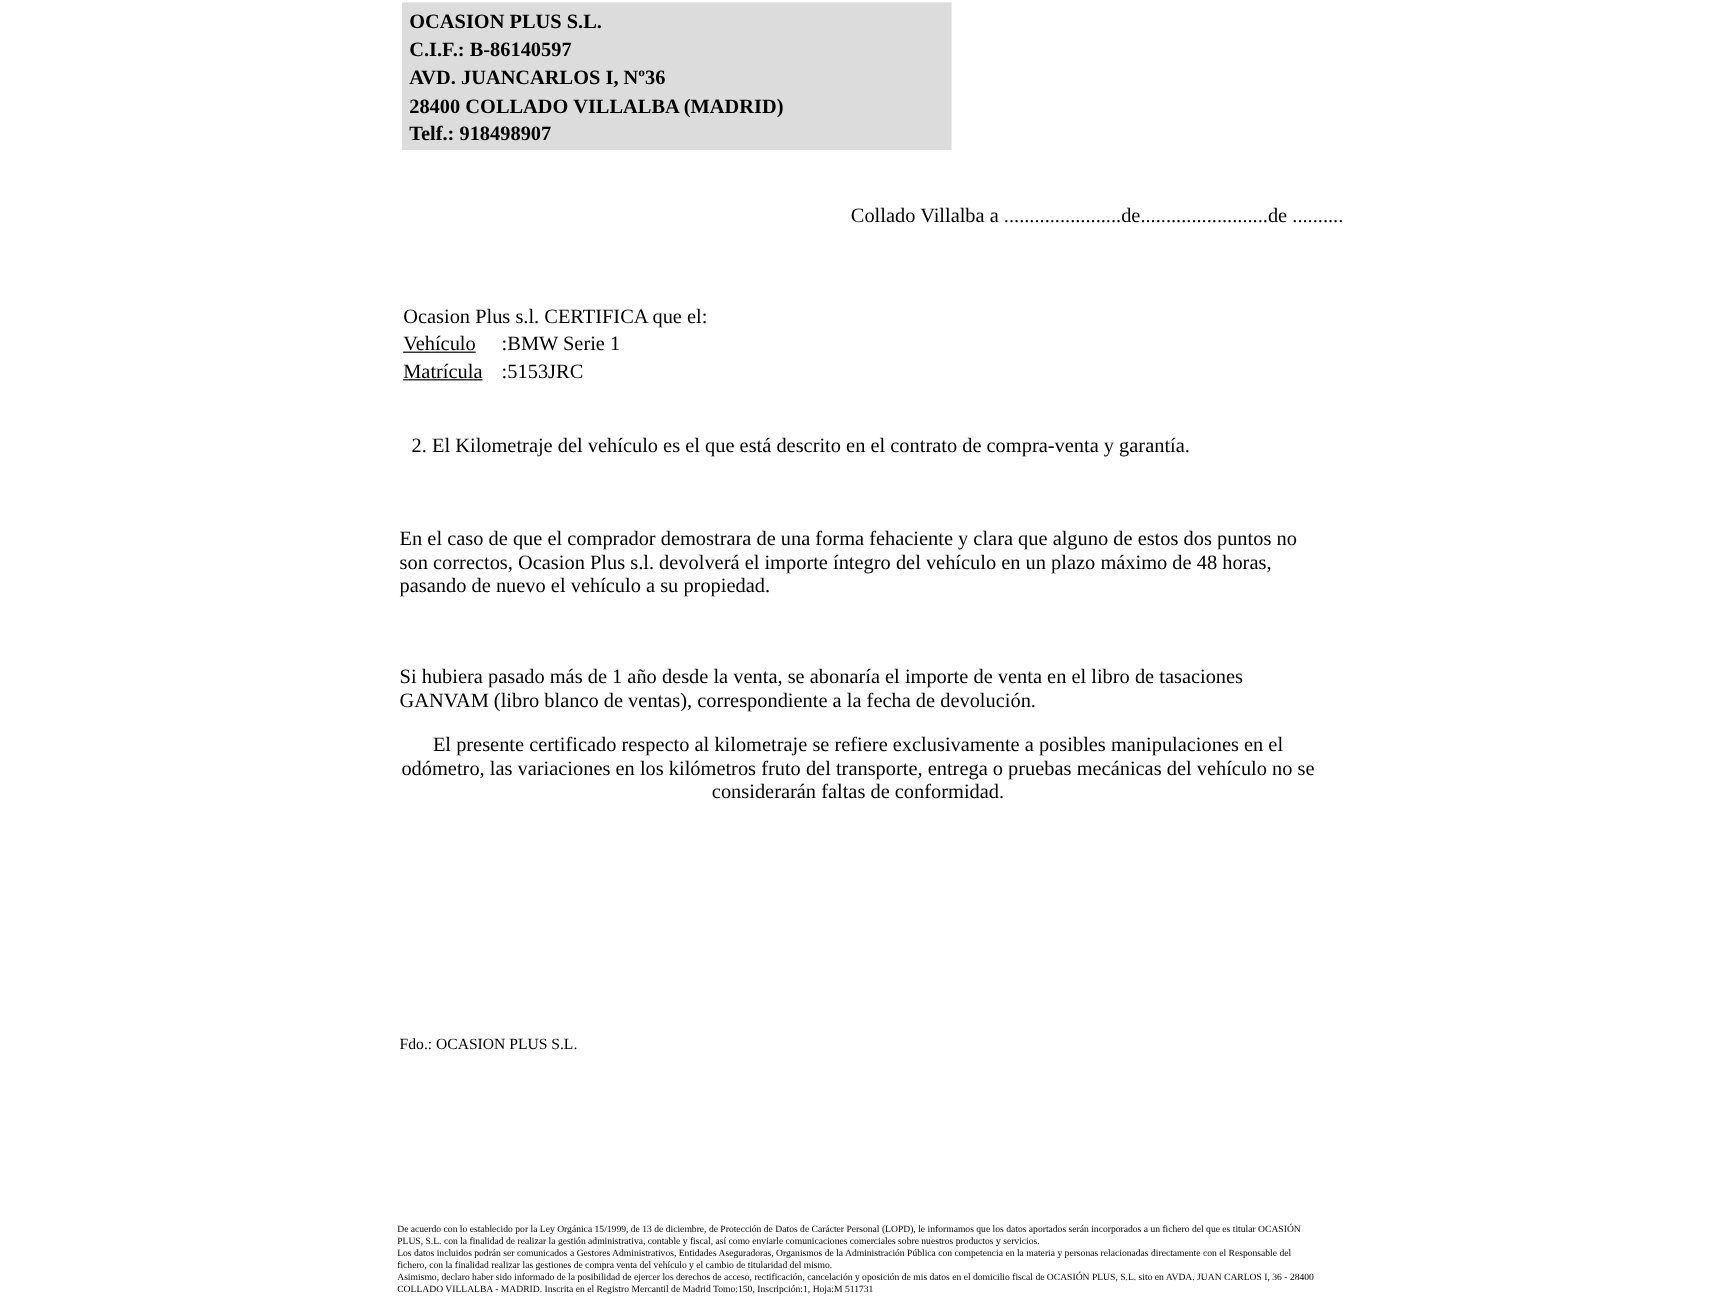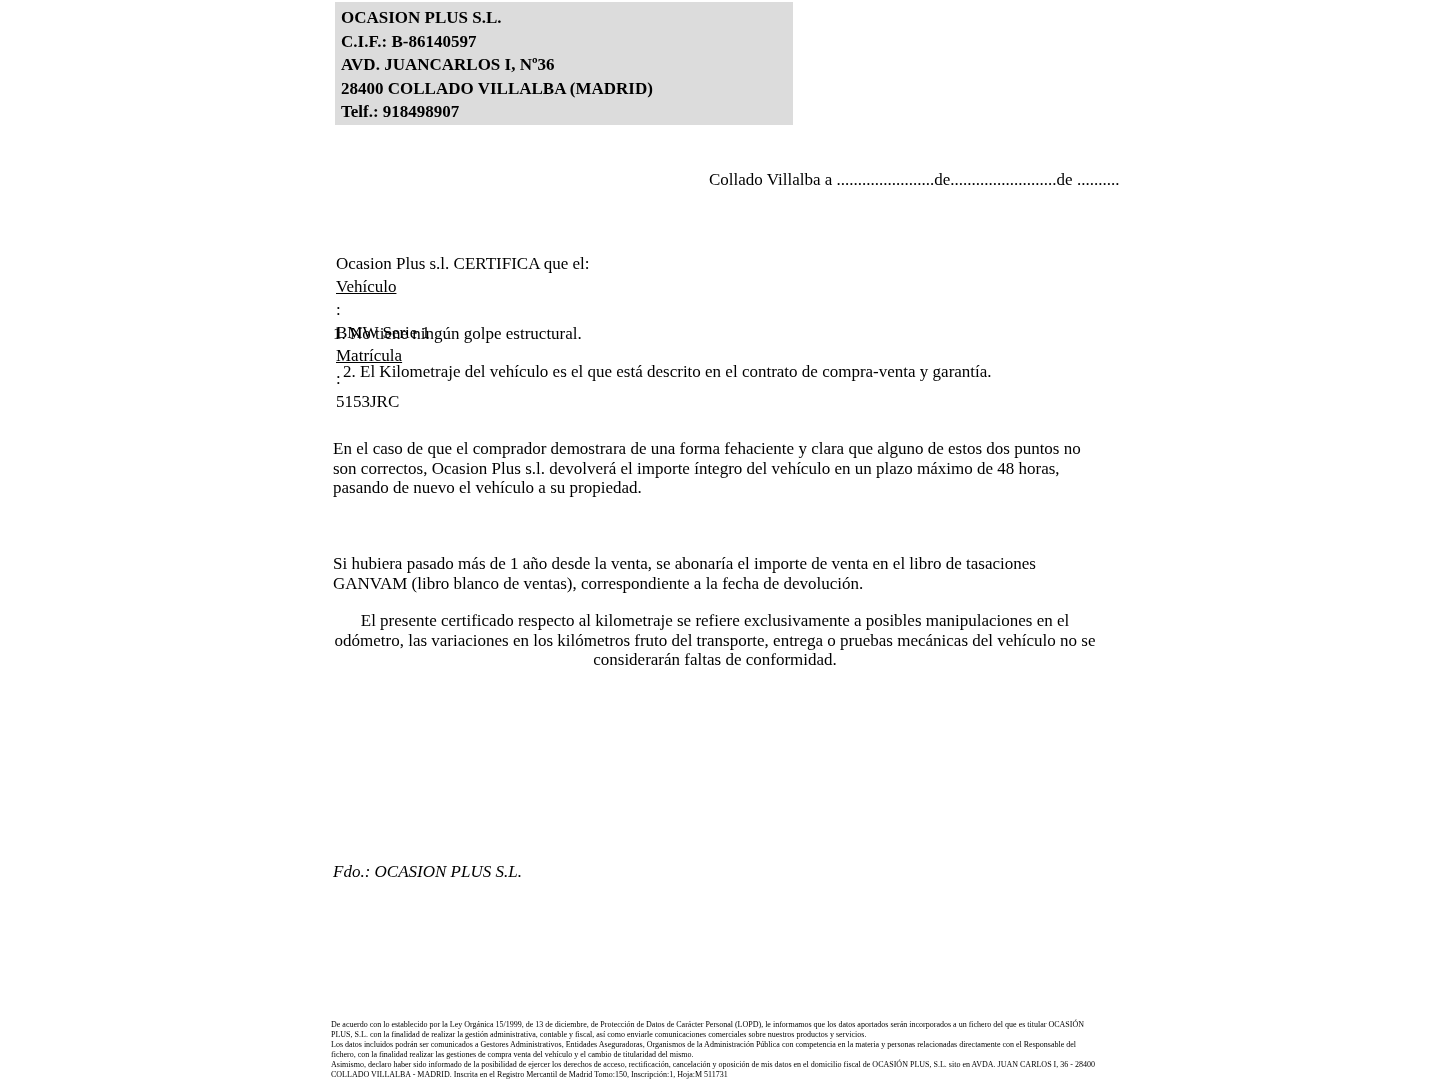--- a/index.html
+++ b/index.html
@@ -40,21 +40,20 @@
   .cert-block {
     position: absolute;
     left: 336px;
     top: 215px;
     font-size: 17px;
     line-height: 23px;
     margin-top: 37px;
   }
   .cert-field {
     display: flex;
-    flex-direction: column;
   }
   .cert-label-cell {
     display: inline-block;
     width: 82px;
   }
   .cert-label {
     text-decoration: underline;
   }
   .body-text {
     position: absolute;
@@ -67,22 +66,21 @@
   .point-1 { top: 324px; }
   .point-2 { top: 362px; margin-left: 10px; }
   .para-refund { top: 439px; }
   .para-exchange { top: 514px; }
   .para-ganvam { top: 554px; }
   .para-odometer { top: 611px; text-align: center; }
   .signature-line {
     position: absolute;
     left: 333px;
     top: 862px;
-    font-size: 17px;
-    font-style: italic;
+    font-size: 13px;
   }
   .legal-notice {
     position: absolute;
     left: 330px;
     top: 1019px;
     width: 772px;
     font-size: 8px;
     line-height: 9.6px;
   }
   .legal-notice p {
@@ -111,21 +109,20 @@
         <span>: </span>
         <span>BMW Serie 1</span>
     </div>
     <div class="cert-field">
       <span class="cert-label-cell"><span class="cert-label">Matrícula</span></span>
         <span>: </span>
         <span>5153JRC</span>
     </div>
   </div>
 
-  <p class="body-text point-1">1. No tiene ningún golpe estructural.</p>
   <p class="body-text point-2">2. El Kilometraje del vehículo es el que está descrito en el contrato de compra-venta y garantía.</p>
 
   <p class="body-text para-refund">En el caso de que el comprador demostrara de una forma fehaciente y clara que alguno de estos dos puntos no son correctos, Ocasion Plus s.l. devolverá el importe íntegro del vehículo en un plazo máximo de 48 horas, pasando de nuevo el vehículo a su propiedad.</p>
   <p class="body-text para-ganvam">Si hubiera pasado más de 1 año desde la venta, se abonaría el importe de venta en el libro de tasaciones GANVAM (libro blanco de ventas), correspondiente a la fecha de devolución.</p>
   <p class="body-text para-odometer">El presente certificado respecto al kilometraje se refiere exclusivamente a posibles manipulaciones en el odómetro, las variaciones en los kilómetros fruto del transporte, entrega o pruebas mecánicas del vehículo no se considerarán faltas de conformidad.</p>
 
   <div class="signature-line">Fdo.: OCASION PLUS S.L.</div>
 
   <div class="legal-notice">
     <p>De acuerdo con lo establecido por la Ley Orgánica 15/1999, de 13 de diciembre, de Protección de Datos de Carácter Personal (LOPD), le informamos que los datos aportados serán incorporados a un fichero del que es titular OCASIÓN PLUS, S.L. con la finalidad de realizar la gestión administrativa, contable y fiscal, así como enviarle comunicaciones comerciales sobre nuestros productos y servicios.</p>

